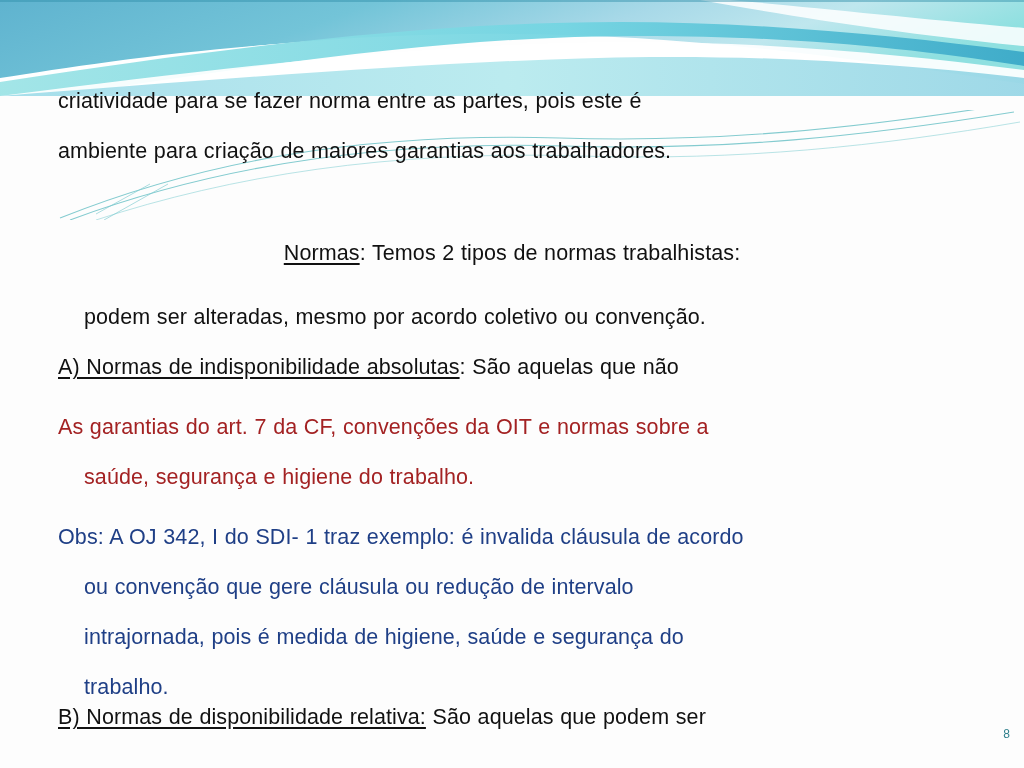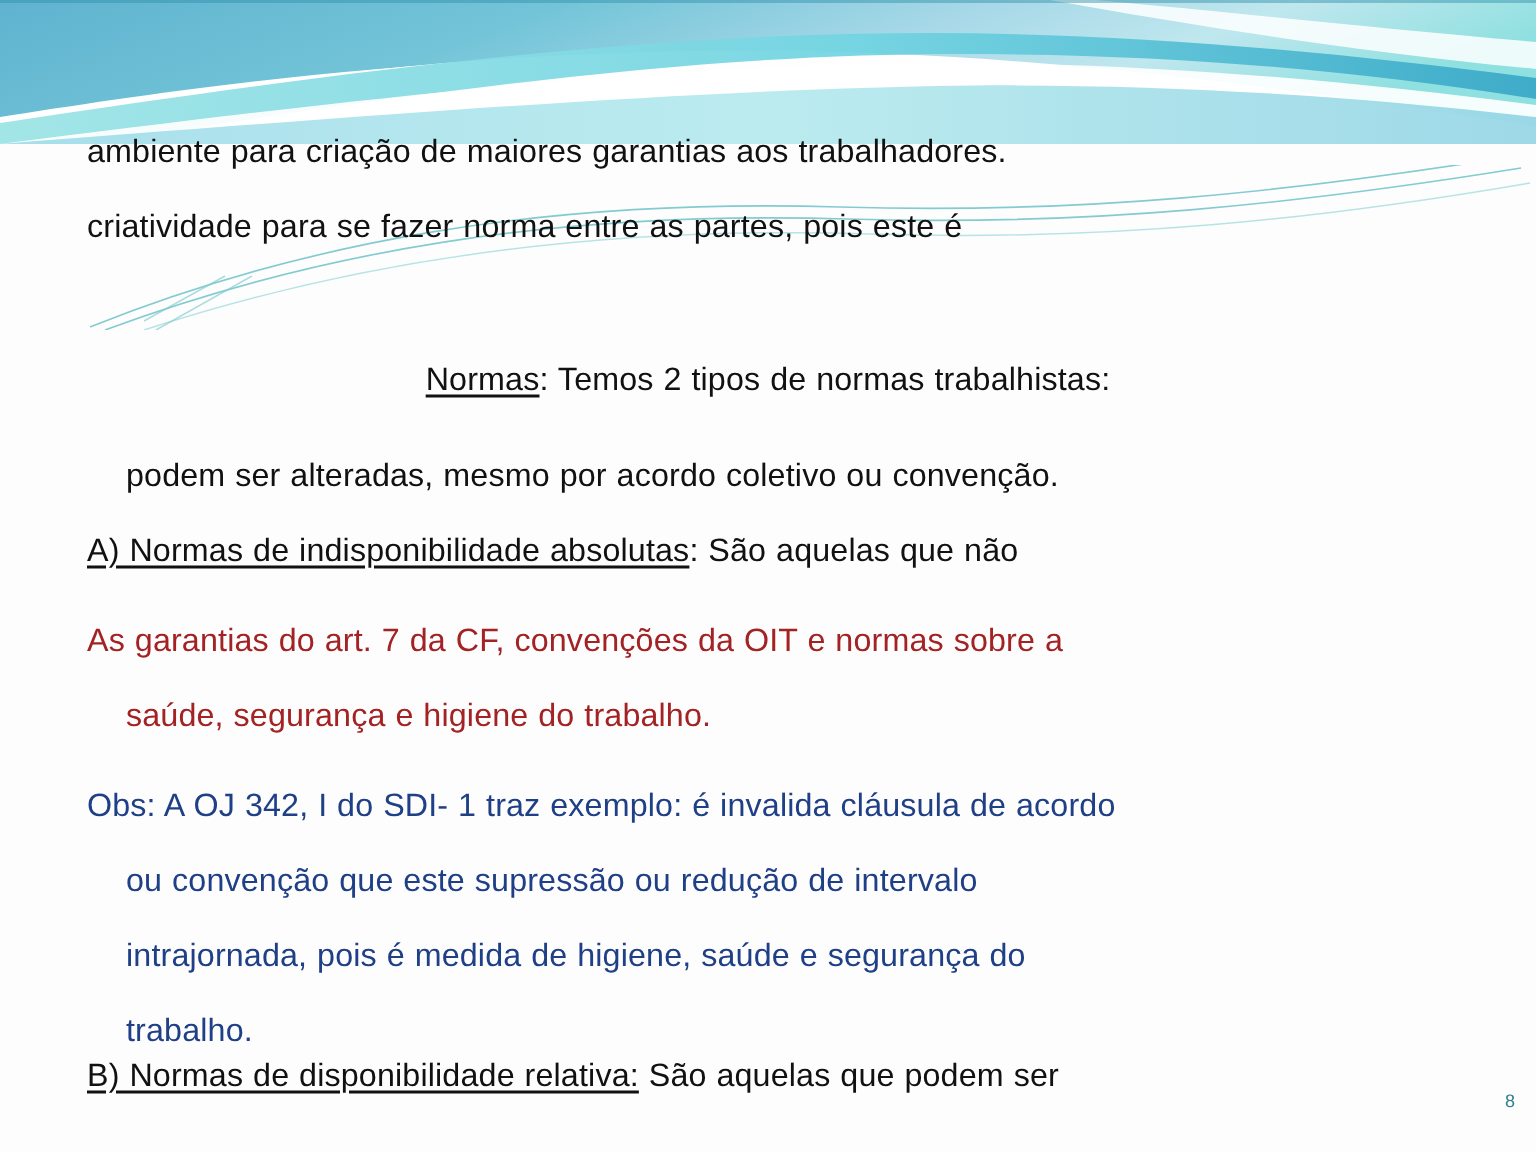--- a/index.html
+++ b/index.html
@@ -201,43 +201,43 @@
       <g stroke="#7fcbd0" stroke-width="1" opacity="0.65">
         <path d="M96,104 L150,74"></path>
         <path d="M104,110 L168,74"></path>
       </g>
     </svg>
   </div>
 
   <div class="content">
 
     <div class="para" id="p-principio">
+      <span class="indent-line" style="padding-left:28px;">criatividade  para  se  fazer  norma  entre  as  partes,  pois  este  é</span>
       <span class="indent-line" style="padding-left:28px;">ambiente para criação de maiores garantias aos trabalhadores.</span>
-      <span class="indent-line" style="padding-left:28px;">criatividade  para  se  fazer  norma  entre  as  partes,  pois  este  é</span>
     </div>
 
     <div class="para nojust" id="p-limites">
       <span class="u">Normas</span><span>: Temos 2 tipos de normas trabalhistas:</span>
     </div>
 
     <div class="para" id="p-normas-a">
       <span class="indent-line" style="padding-left:26px;">podem ser alteradas, mesmo por acordo coletivo ou convenção.</span>
       <span class="indent-line">
         <span class="u">A)  Normas  de  indisponibilidade  absolutas</span><span>:  São  aquelas  que  não</span>
       </span>
     </div>
 
     <div class="para red" id="p-garantias">
       <span class="indent-line">As  garantias  do  art.  7  da  CF,  convenções  da  OIT  e  normas  sobre  a</span>
       <span class="indent-line" style="padding-left:26px;">saúde, segurança e higiene do trabalho.</span>
     </div>
 
     <div class="para blue" id="p-obs">
       <span class="indent-line">Obs: A OJ 342, I do SDI- 1 traz exemplo: é invalida cláusula de acordo</span>
-      <span class="indent-line" style="padding-left:26px;">ou  convenção  que  este  supressão  ou  redução  de  intervalo</span>
+      <span class="indent-line" style="padding-left:26px;">ou  convenção  que  gere  cláusula  ou  redução  de  intervalo</span>
       <span class="indent-line" style="padding-left:26px;">intrajornada,  pois  é  medida  de  higiene,  saúde  e  segurança  do</span>
       <span class="indent-line" style="padding-left:26px;">trabalho.</span>
     </div>
 
     <div class="para" id="p-normas-b">
       <span class="u">B)  Normas  de  disponibilidade  relativa:</span><span>  São  aquelas  que  podem  ser</span>
     </div>
 
     <div class="slide-number">8</div>
 

